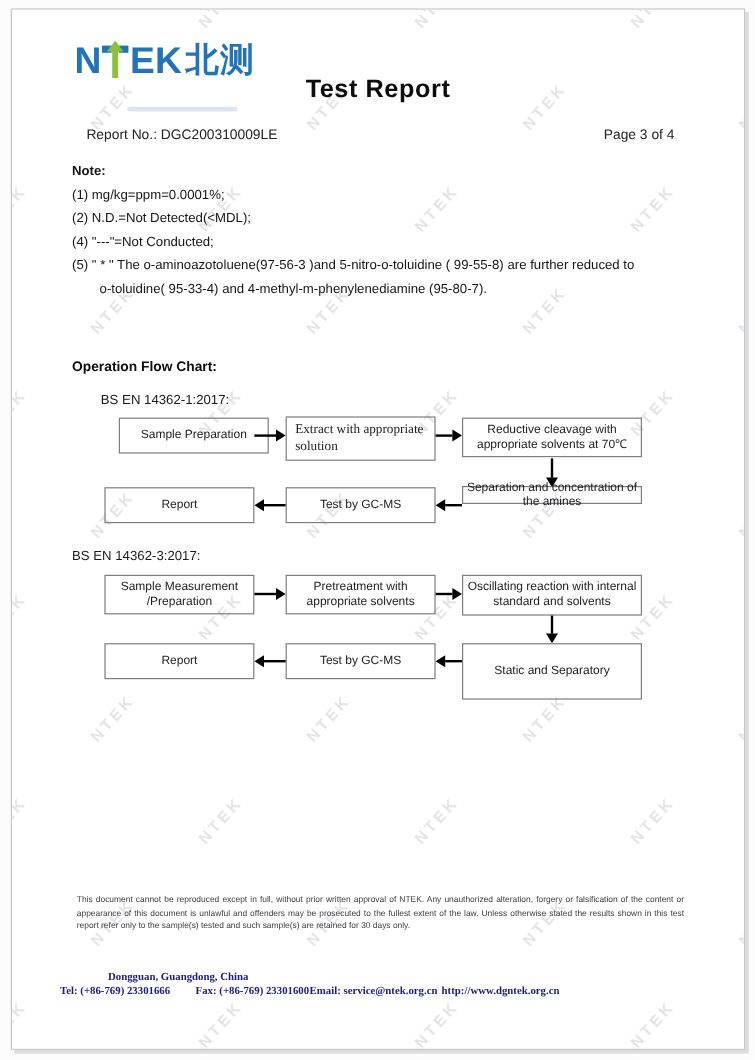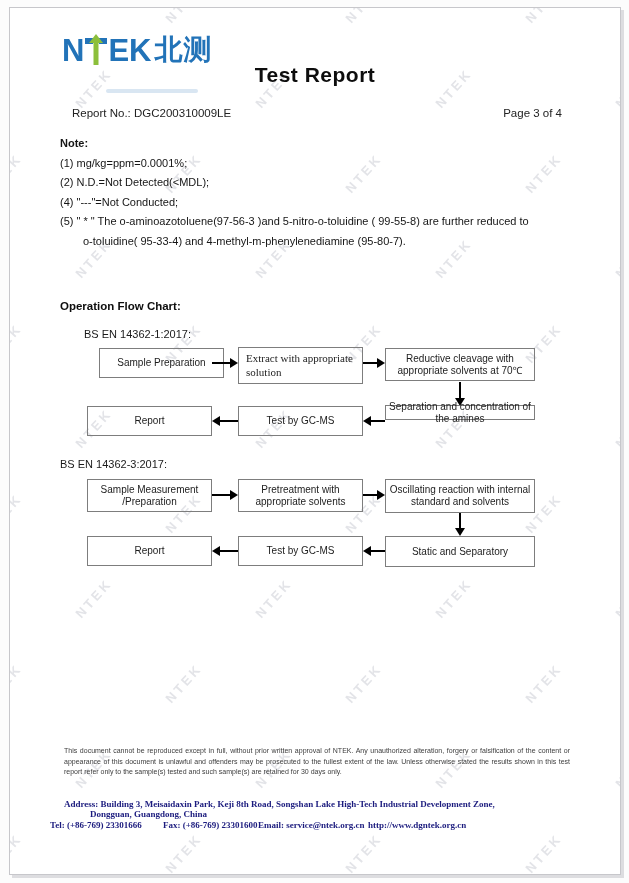--- a/index.html
+++ b/index.html
@@ -183,26 +183,25 @@
 
     <div class="box" style="left:77px;top:471px;width:125px;height:33px;">Sample Measurement /Preparation</div>
     <div class="box" style="left:228px;top:471px;width:125px;height:33px;">Pretreatment with appropriate solvents</div>
     <div class="box" style="left:375px;top:471px;width:150px;height:34px;">Oscillating reaction with internal standard and solvents</div>
     <div class="h-arrow ar-right" style="left:202px;top:486px;width:18px;"></div>
     <div class="h-arrow ar-right" style="left:353px;top:486px;width:14px;"></div>
     <div class="v-arrow" style="left:449px;top:505px;height:15px;"></div>
 
     <div class="box" style="left:77px;top:528px;width:125px;height:30px;">Report</div>
     <div class="box" style="left:228px;top:528px;width:125px;height:30px;">Test by GC-MS</div>
-    <div class="box" style="left:375px;top:528px;width:150px;height:31px;">Static and Separatory</div>
+    <div class="box" style="left:375px;top:528px;width:150px;height:47px;">Static and Separatory</div>
     <div class="h-arrow ar-left" style="left:210px;top:542px;width:18px;"></div>
     <div class="h-arrow ar-left" style="left:361px;top:542px;width:14px;"></div>
 
     <div class="disclaimer">This document cannot be reproduced except in full, without prior written approval of NTEK. Any unauthorized alteration, forgery or falsification of the content or appearance of this document is unlawful and offenders may be prosecuted to the fullest extent of the law. Unless otherwise stated the results shown in this test report refer only to the sample(s) tested and such sample(s) are retained for 30 days only.</div>
-    <div class="ft addr1">Address: Building 3, Meisaidaxin Park, Keji 8th Road, Songshan Lake High-Tech Industrial Development Zone,</div>
     <div class="ft addr2">Dongguan, Guangdong, China</div>
     <div class="ft tel">Tel: (+86-769) 23301666</div>
     <div class="ft fax">Fax: (+86-769) 23301600</div>
     <div class="ft email">Email: service@ntek.org.cn</div>
     <div class="ft web">http://www.dgntek.org.cn</div>
 
   </div>
 </div>
 
 </body></html>

